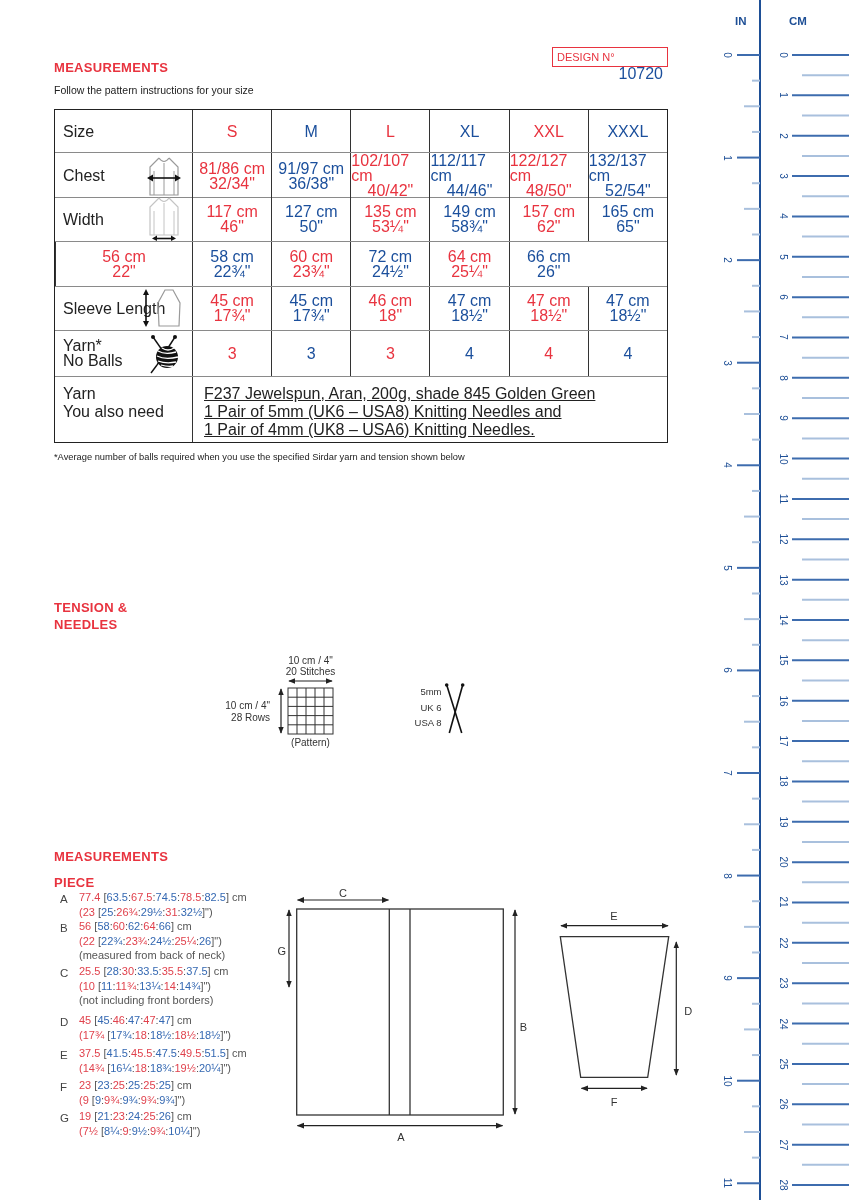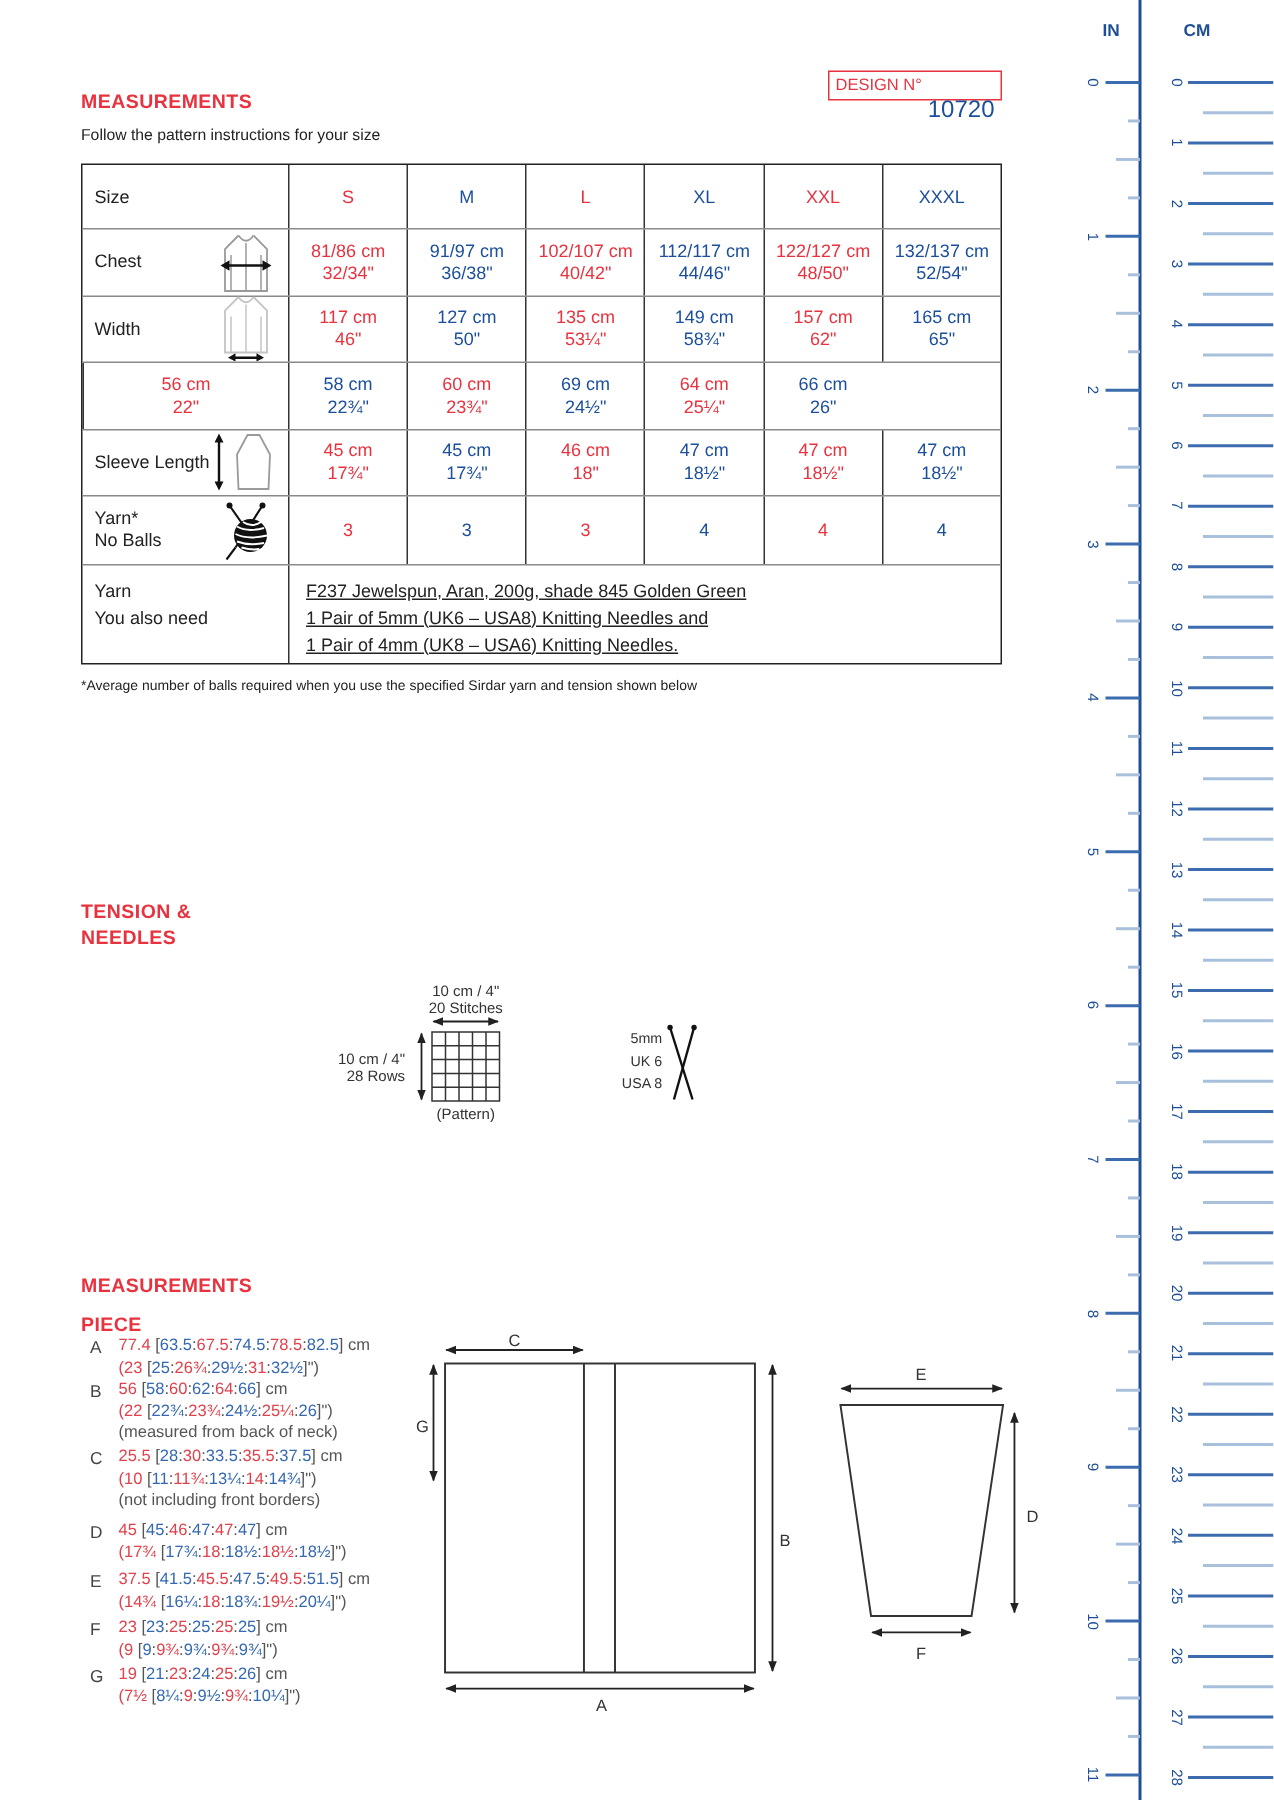--- a/index.html
+++ b/index.html
@@ -17,21 +17,21 @@
 
   
   #design-box { left:552px; top:47px; width:116px; height:20px; border:1px solid var(--red);
     font-size:11px; line-height:18px; }
   #design-box .lbl { position:absolute; left:4px; top:0; color:var(--red); }
   #design-box .num { position:absolute; right:4px; top:17px; color:var(--blue); font-size:16px; }
 
   #subtitle { left:54px; top:84px; font-size:10.5px; color:#222; }
 
   
-  #tbl { left:54px; top:109px; width:614px; border:1.5px solid #222; font-size:12px; }
+  #tbl { left:54px; top:109px; width:614px; border:1.5px solid #222; font-size:16px; }
   .tr { display:grid; grid-template-columns:137px repeat(6, 1fr); border-top:1.5px solid #8a8a8a; height:44.5px; }
   .tr.first { border-top:none; height:42px; }
   .tr.yarn { height:45.5px; }
   .tr.info { grid-template-columns:137px 1fr; height:66.5px; }
   .td { border-left:1.5px solid #333; display:flex; flex-direction:column; align-items:center; justify-content:center; line-height:15px; }
   .td.lab { border-left:none; align-items:flex-start; padding-left:8px; position:relative; color:#222; }
   .ticon { position:absolute; left:88px; top:50%; transform:translateY(-50%); width:42px; height:44px; }
   .ticon svg { width:42px; height:44px; display:block; }
   .info .td { justify-content:flex-start; align-items:flex-start; padding-top:8px; line-height:18px;text-align:right; }
   .info .td.lab { padding-left:8px; }
@@ -180,21 +180,21 @@
         </div>
         <div class="td blue">
           <span>58 cm</span>
           <span>22¾"</span>
         </div>
         <div class="td red">
           <span>60 cm</span>
           <span>23¾"</span>
         </div>
         <div class="td blue">
-          <span>69 cm</span>
+          <span>72 cm</span>
           <span>24½"</span>
         </div>
         <div class="td red">
           <span>64 cm</span>
           <span>25¼"</span>
         </div>
         <div class="td blue">
           <span>66 cm</span>
           <span>26"</span>
         </div>

